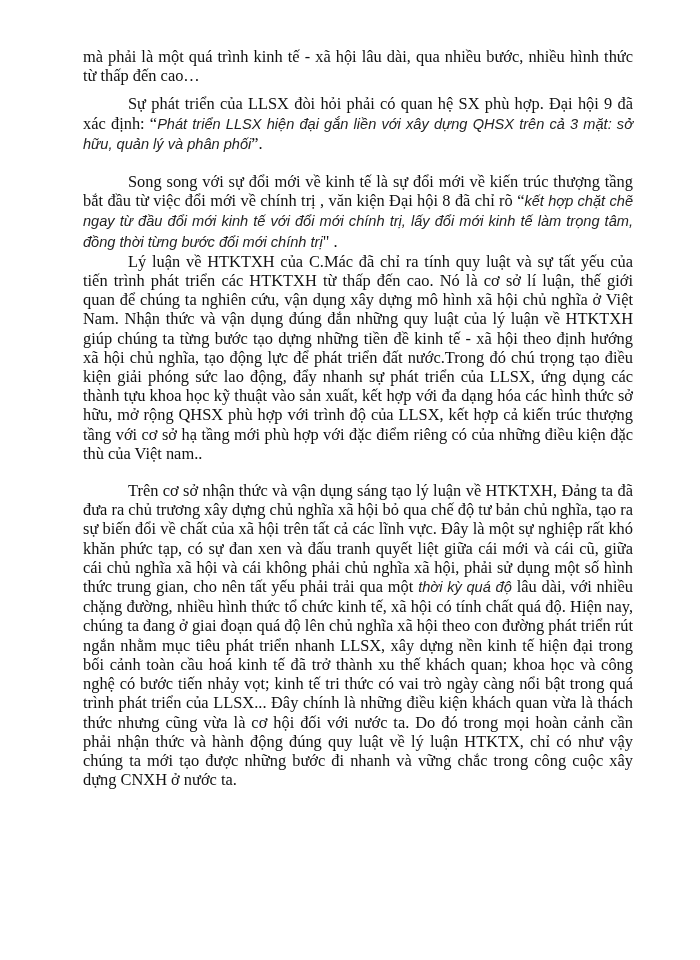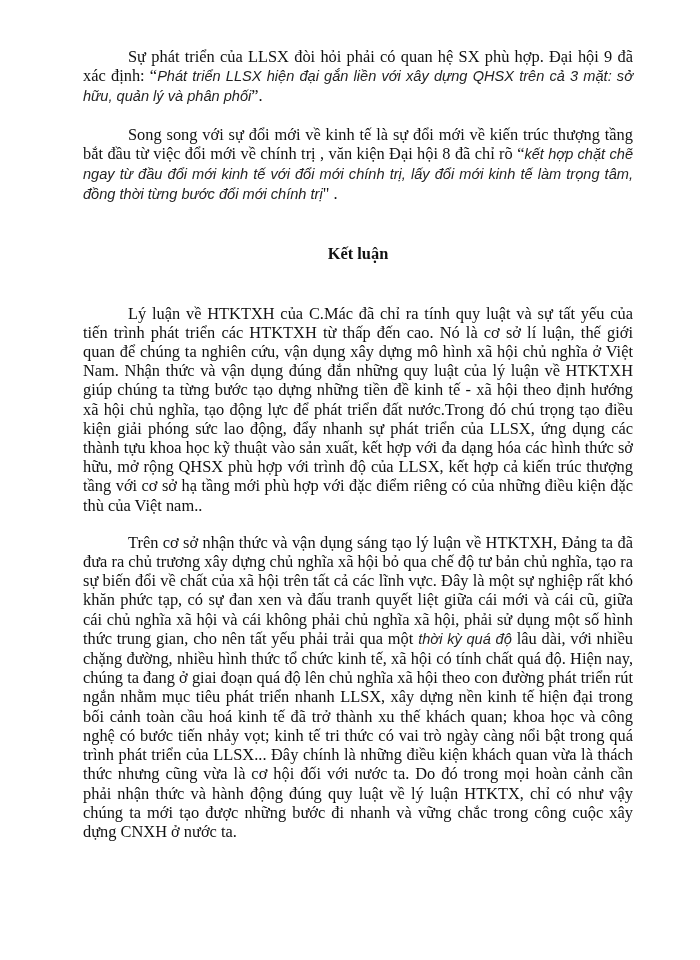--- a/index.html
+++ b/index.html
@@ -5,32 +5,32 @@
   html, body { margin:0; padding:0; background:#ffffff; }
   body { width:700px; height:960px; overflow:hidden; position:relative; }
   .page {
     position:absolute; left:83px; top:47px; width:550px;
     font-family: "Liberation Serif", serif;
     font-size:16.4px; line-height:19.2px; color:#111;
     text-align:justify;
   }
   .p { margin:0; }
   .indent { text-indent:45px; }
-  .gap-s { }
+  .gap-s { margin-top:9px; }
   .gap-m { margin-top:18px; }
   .it { font-family: "Liberation Sans", sans-serif; font-style:italic; font-size:14.6px; color:#222; }
   .title { text-align:center; font-weight:bold; margin-top:40px; margin-bottom:40px; }
 </style>
 </head>
 <body>
 
 <div class="page">
+  <p class="p">mà phải là một quá trình kinh tế - xã hội lâu dài, qua nhiều bước, nhiều hình thức từ thấp đến cao…</p>
 
   <p class="p indent gap-s"><span>Sự phát triển của LLSX đòi hỏi phải có quan hệ SX phù hợp. Đại hội 9 đã xác định: “</span><span class="it">Phát triển LLSX hiện đại gắn liền với xây dựng QHSX trên cả 3 mặt: sở hữu, quản lý và phân phối</span><span>”.</span></p>
 
   <p class="p indent gap-m"><span>Song song với sự đổi mới về kinh tế là sự đổi mới về kiến trúc thượng tầng bắt đầu từ việc đổi mới về chính trị , văn kiện Đại hội 8 đã chỉ rõ “</span><span class="it">kết hợp chặt chẽ ngay từ đầu đổi mới kinh tế với đổi mới chính trị, lấy đổi mới kinh tế làm trọng tâm, đồng thời từng bước đổi mới chính trị</span><span>" .</span></p>
 
-  <h2 class="p title" style="font-size:16.4px;">Kết luận</h2>
 
   <p class="p indent">Lý luận về HTKTXH của C.Mác đã chỉ ra tính quy luật và sự tất yếu của tiến trình phát triển các HTKTXH từ thấp đến cao. Nó là cơ sở lí luận, thế giới quan để chúng ta nghiên cứu, vận dụng xây dựng mô hình xã hội chủ nghĩa ở Việt Nam. Nhận thức và vận dụng đúng đắn những quy luật của lý luận về HTKTXH giúp chúng ta từng bước tạo dựng những tiền đề kinh tế - xã hội theo định hướng xã hội chủ nghĩa, tạo động lực để phát triển đất nước.Trong đó chú trọng tạo điều kiện giải phóng sức lao động, đẩy nhanh sự phát triển của LLSX, ứng dụng các thành tựu khoa học kỹ thuật vào sản xuất, kết hợp với đa dạng hóa các hình thức sở hữu, mở rộng QHSX phù hợp với trình độ của LLSX, kết hợp cả kiến trúc thượng tầng với cơ sở hạ tầng mới phù hợp với đặc điểm riêng có của những điều kiện đặc thù của Việt nam..</p>
 
   <p class="p indent gap-m"><span>Trên cơ sở nhận thức và vận dụng sáng tạo lý luận về HTKTXH, Đảng ta đã đưa ra chủ trương xây dựng chủ nghĩa xã hội bỏ qua chế độ tư bản chủ nghĩa, tạo ra sự biến đổi về chất của xã hội trên tất cả các lĩnh vực. Đây là một sự nghiệp rất khó khăn phức tạp, có sự đan xen và đấu tranh quyết liệt giữa cái mới và cái cũ, giữa cái chủ nghĩa xã hội và cái không phải chủ nghĩa xã hội, phải sử dụng một số hình thức trung gian, cho nên tất yếu phải trải qua một </span><span class="it">thời kỳ quá độ</span><span> lâu dài, với nhiều chặng đường, nhiều hình thức tổ chức kinh tế, xã hội có tính chất quá độ. Hiện nay, chúng ta đang ở giai đoạn quá độ lên chủ nghĩa xã hội theo con đường phát triển rút ngắn nhằm mục tiêu phát triển nhanh LLSX, xây dựng nền kinh tế hiện đại trong bối cảnh toàn cầu hoá kinh tế  đã trở thành xu thế khách quan; khoa học và công nghệ có bước tiến nhảy vọt; kinh tế tri thức có vai trò ngày càng nổi bật trong quá trình phát triển của LLSX... Đây chính là những điều kiện khách quan vừa là thách thức nhưng cũng vừa là cơ hội đối với nước ta. Do đó trong mọi hoàn cảnh cần phải nhận thức và hành động đúng quy luật về lý luận HTKTX, chỉ có như vậy chúng ta mới tạo được những bước đi nhanh và vững chắc trong công cuộc xây dựng CNXH ở nước ta.</span></p>
 </div>
 
 </body></html>

